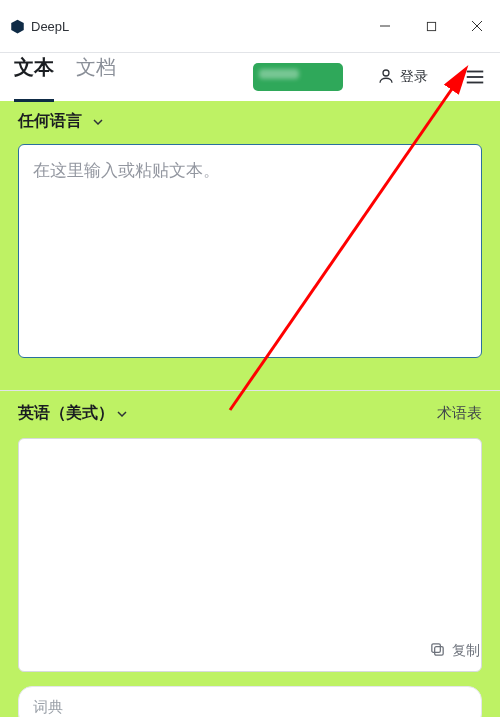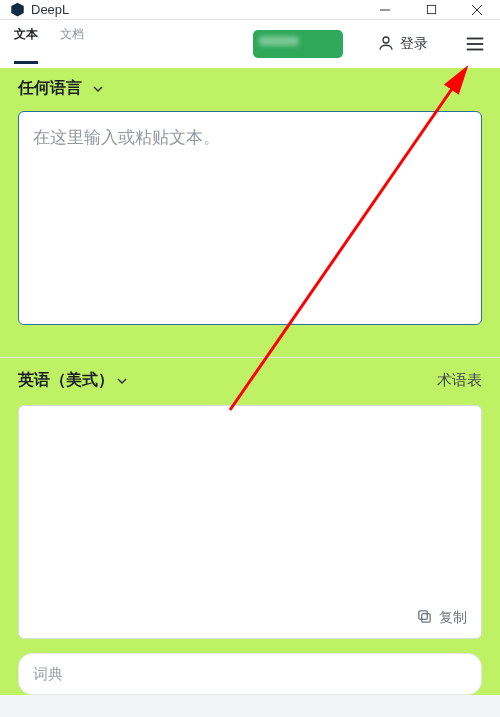--- a/index.html
+++ b/index.html
@@ -5,21 +5,21 @@
   * { box-sizing: border-box; margin: 0; padding: 0; }
   body {
     width: 500px;
     height: 717px;
     font-family: "Segoe UI", "Microsoft YaHei", sans-serif;
     background: #f3f4f6;
     overflow: hidden;
     position: relative;
   }
   .titlebar {
-    height: 20px;
+    height: 53px;
     background: #ffffff;
     display: flex;
     align-items: center;
     padding: 0 0 0 10px;
     border-bottom: 1px solid #e2e4e8;
   }
   .titlebar .logo {
     width: 15px; height: 15px;
     margin-right: 6px;
     display:flex;align-items:center;justify-content:center;
@@ -39,21 +39,21 @@
 
   .topnav {
     height: 48px;
     background: #ffffff;
     display: flex;
     align-items: center;
     padding: 0 14px;
     gap: 22px;
   }
   .tab {
-    font-size: 12px;
+    font-size: 20px;
     color: #8a8f98;
     padding-bottom: 20px;
     position: relative;
   }
   .tab.active {
     color: #1a1d21;
     font-weight: 600;
   }
   .tab.active::after {
     content: "";
@@ -116,21 +116,21 @@
   .outpane {
     margin: 6px 18px 10px;
     background: #ffffff;
     border: 1px solid #d7dade;
     border-radius: 6px;
     height: 234px;
     position: relative;
   }
   .copybtn {
     position: absolute;
-    right: 14px; bottom: 10px;
+    right: 1px; bottom: 10px;
     display: flex; align-items: center; gap: 6px;
     color: #6d727b; font-size: 14px;
   }
 
   .divider {
     height: 1px;
     background: #e1e3e8;
     margin: 6px 0 2px;
   }
 

